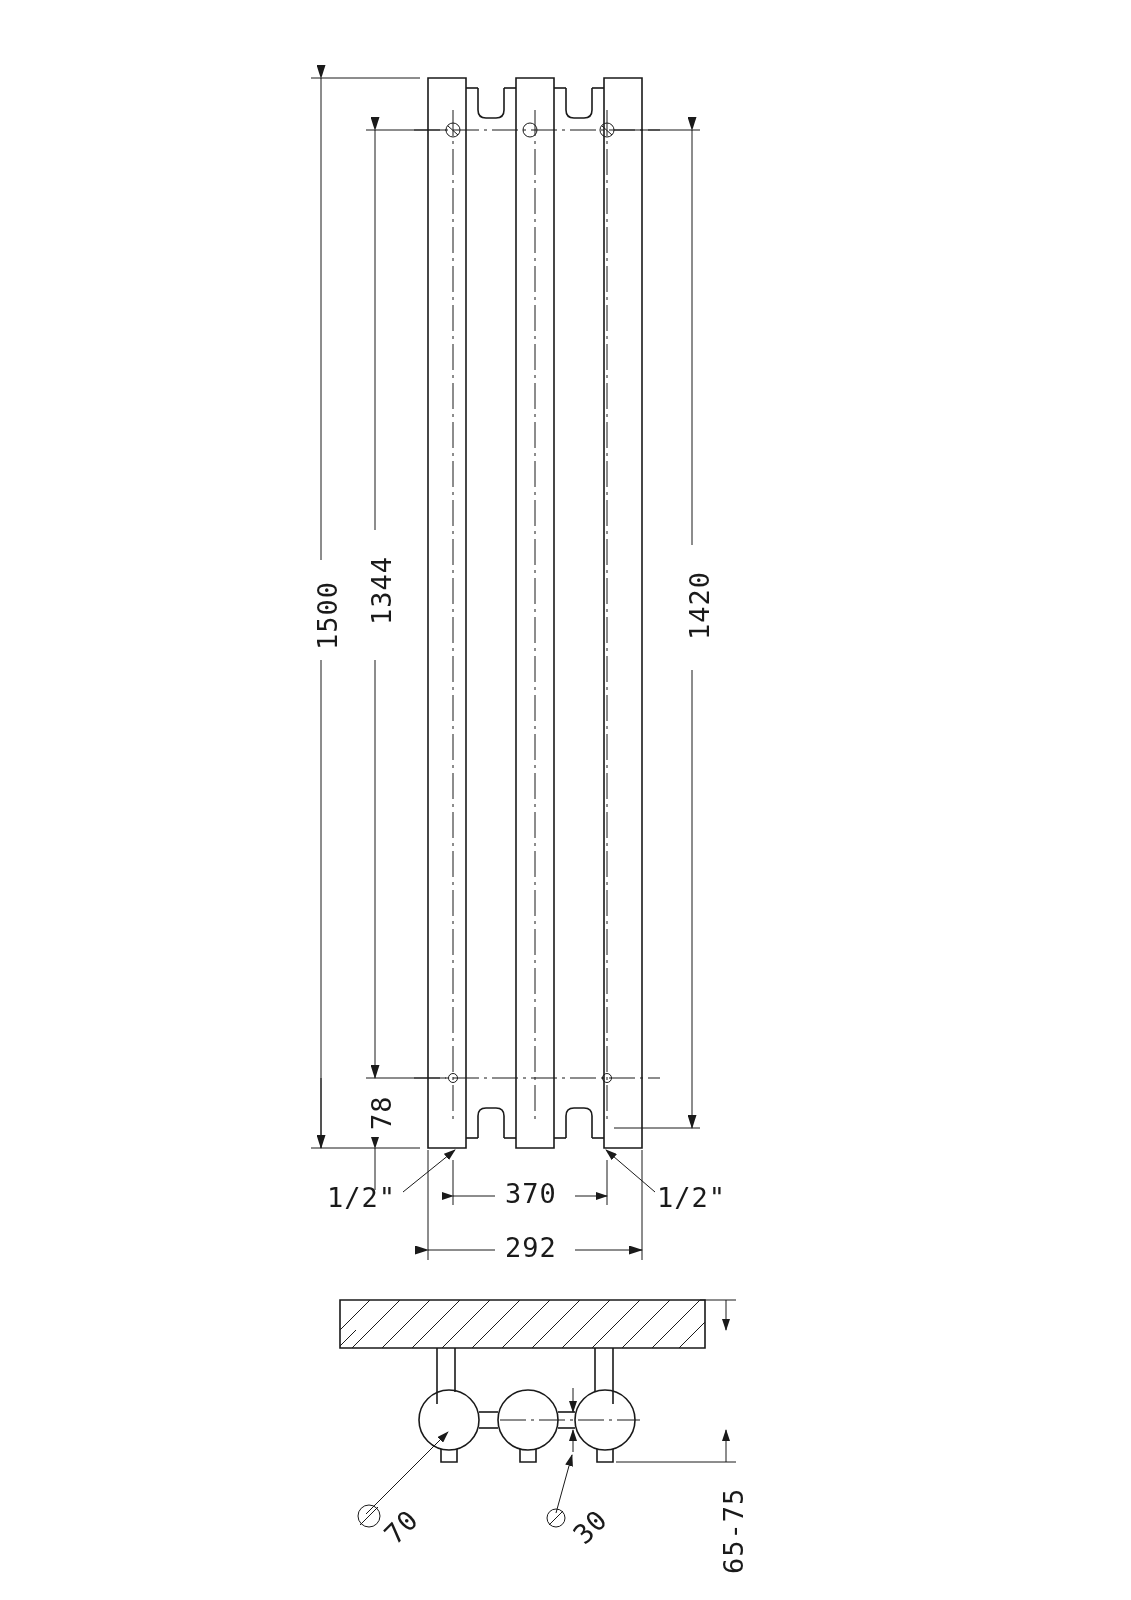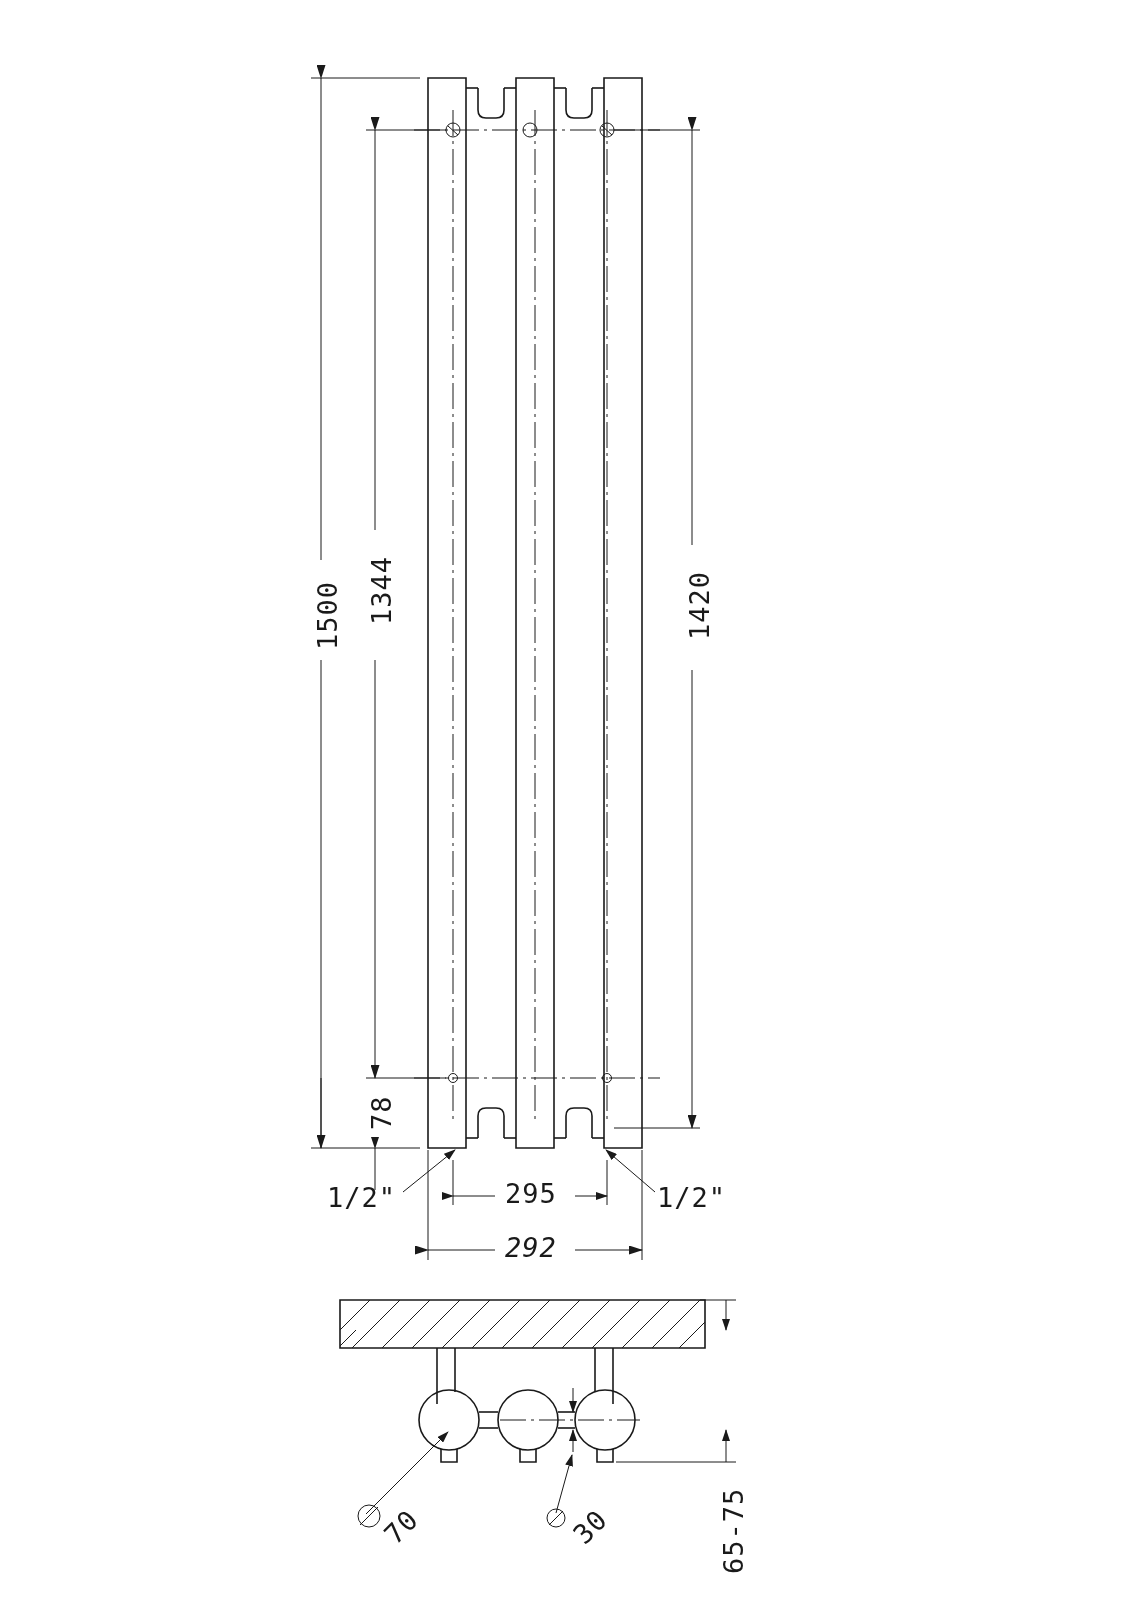--- a/index.html
+++ b/index.html
@@ -202,23 +202,23 @@
   </svg>
 
   <div class="dim-text vert" style="left:312px; top:650px;">1500</div>
 
   <div class="dim-text vert" style="left:366px; top:625px;">1344</div>
 
   <div class="dim-text vert" style="left:684px; top:640px;">1420</div>
 
   <div class="dim-text vert" style="left:366px; top:1130px;">78</div>
 
-  <div class="dim-text" style="left:505px; top:1178px;">295</div>
-
-  <div class="dim-text" style="left:505px; top:1232px;font-style:italic;">292</div>
+  <div class="dim-text" style="left:505px; top:1178px;">370</div>
+
+  <div class="dim-text" style="left:505px; top:1232px;">292</div>
 
   <div class="dim-text" style="left:327px; top:1182px;">1/2"</div>
 
   <div class="dim-text" style="left:657px; top:1182px;">1/2"</div>
 
   <div class="dim-text rot45" style="left:378px; top:1528px;">70</div>
 
   <div class="dim-text rot45" style="left:567px; top:1528px;">30</div>
 
   <div class="dim-text vert" style="left:718px; top:1574px;">65-75</div>

